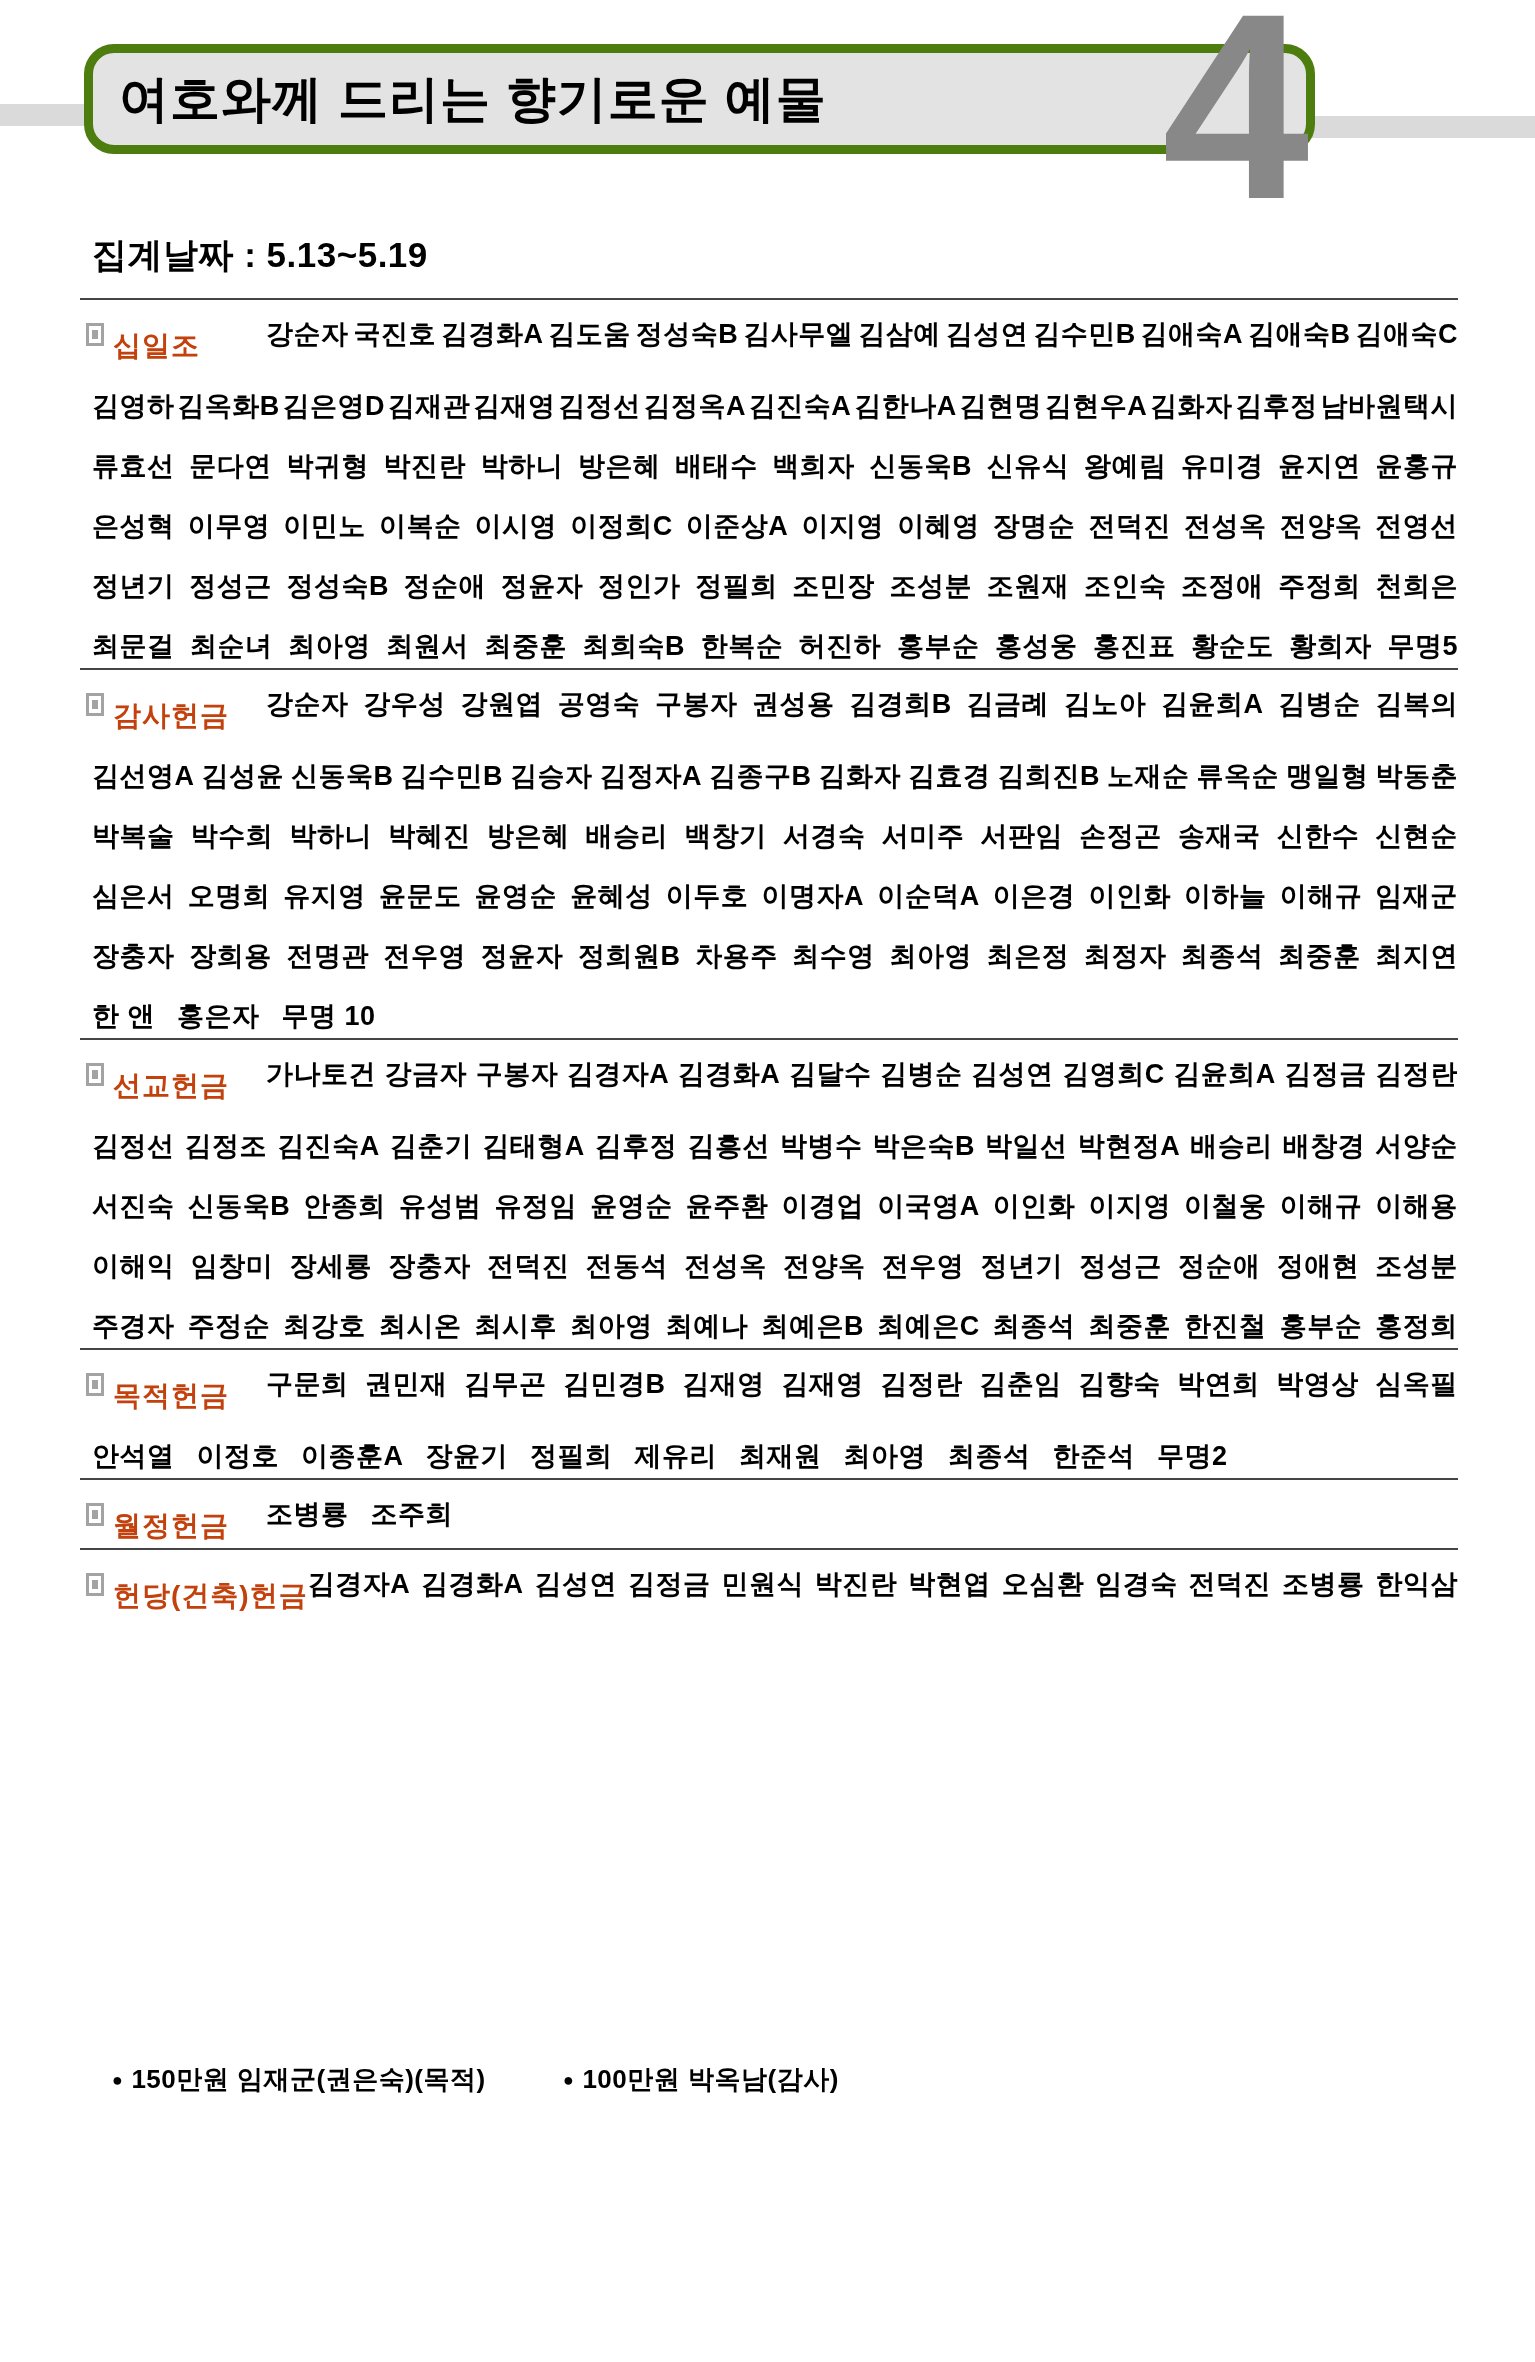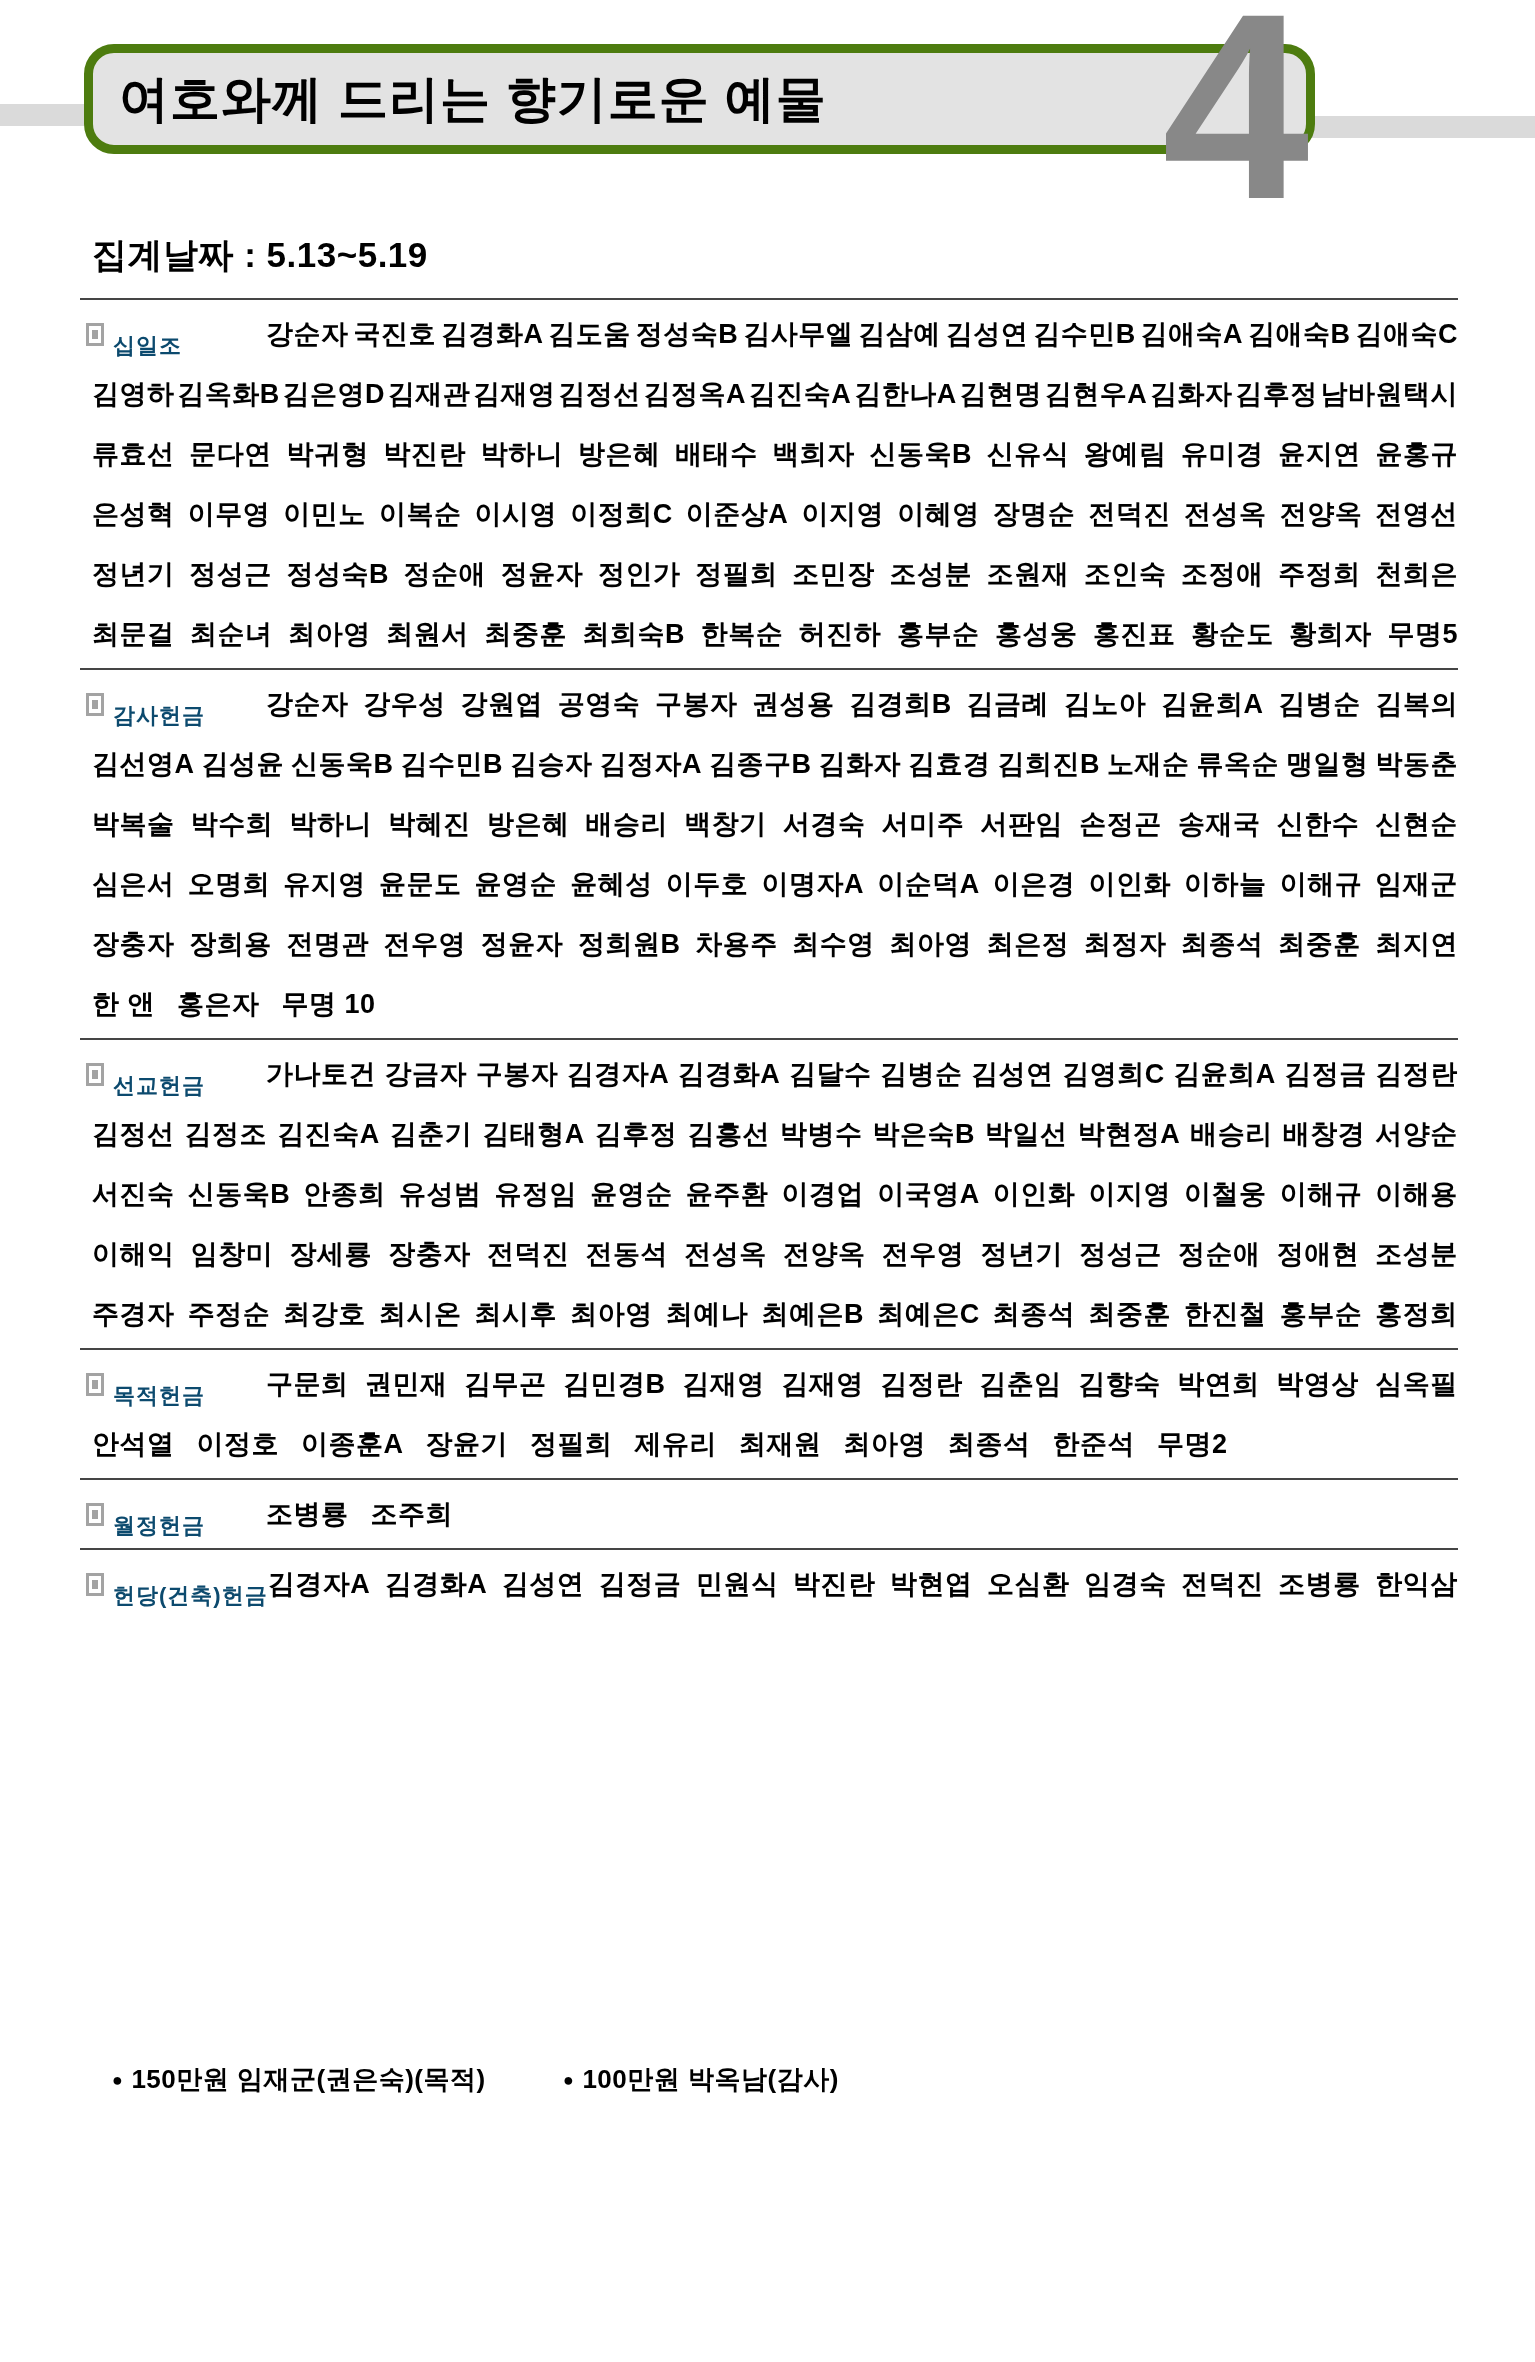--- a/index.html
+++ b/index.html
@@ -36,33 +36,33 @@
   .date-line{
     position:absolute;left:92px;top:232px;
     font-size:35px;font-weight:bold;letter-spacing:0.5px;
   }
   
   .sections{
     position:absolute;left:80px;top:298px;width:1378px;
   }
   .section{border-top:2px solid #454545;padding:4px 0 4px 0;}
   .row{display:flex;align-items:center;height:60px;}
-  .row:not(.first-row){padding-left:12px;}
+  .row:not(.first-row){padding-left:12px;align-items:flex-end;}
   .section-label{
     flex:0 0 186px;display:flex;align-items:center;
     padding-left:6px;box-sizing:border-box;
   }
   .sq-icon{
     width:12px;height:17px;border:3px solid #a3a3a3;
     display:inline-flex;align-items:center;justify-content:center;
     margin-right:9px;flex:0 0 auto;
   }
   .sq-icon-inner{width:6px;height:9px;background:#a3a3a3;display:block;}
   .label-text{
-    font-size:22px;font-weight:bold;color:#0c4a6e;
+    font-size:28px;font-weight:bold;color:#c2410c;
     letter-spacing:1px;white-space:nowrap;margin-top:23px;
   }
   .names{display:flex;flex:1;min-width:0;align-items:center;}
   .names.justified{justify-content:space-between;}
   .names.packed{justify-content:flex-start;gap:22px;}
   .name{font-size:27px;font-weight:bold;white-space:nowrap;letter-spacing:0.5px;}
   
   .footnote{
     position:absolute;top:2062px;
     display:flex;align-items:center;

